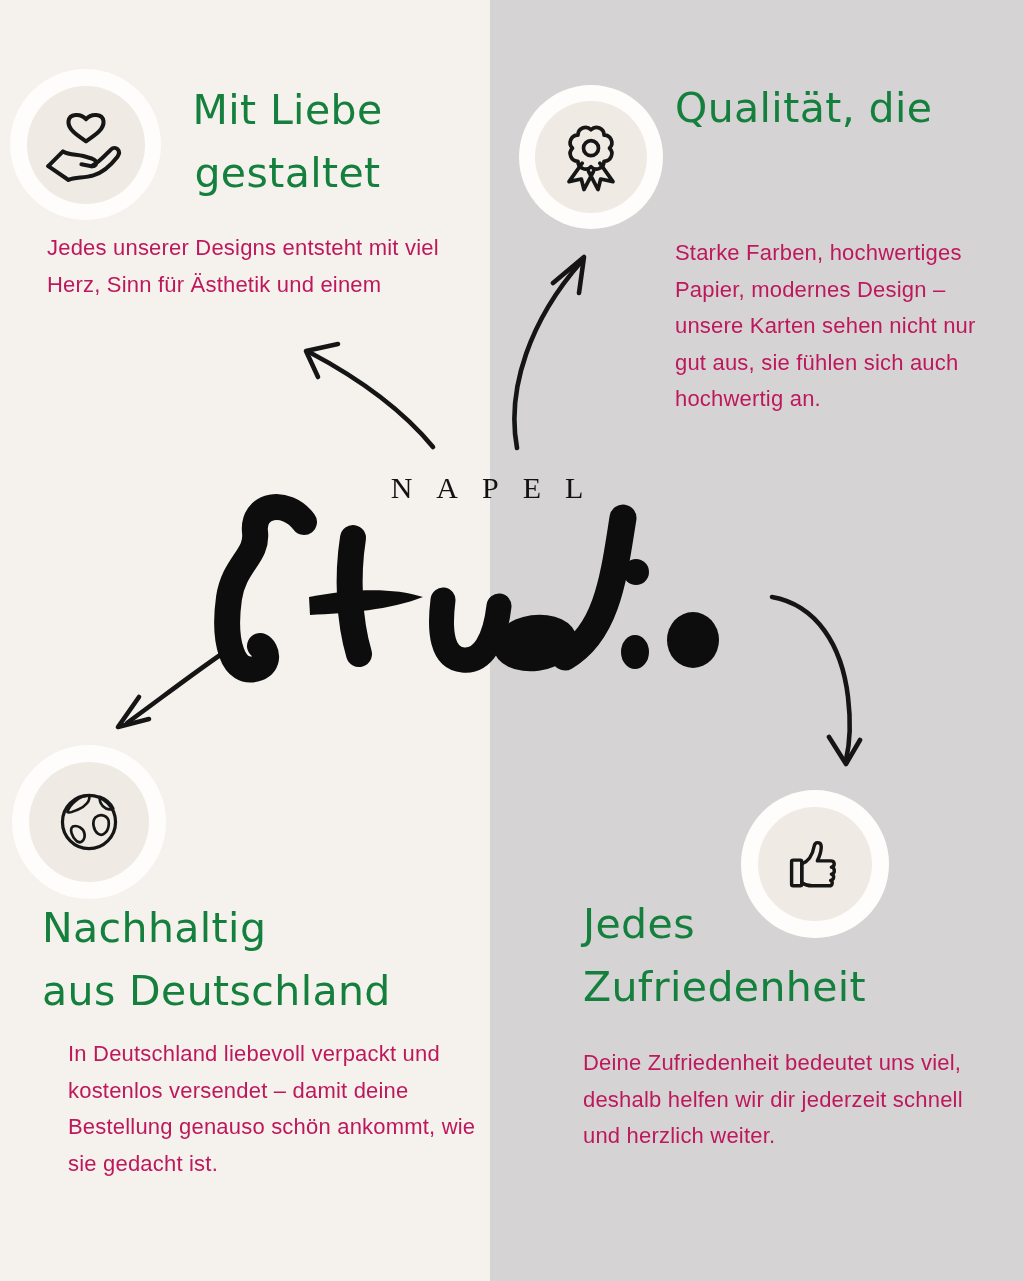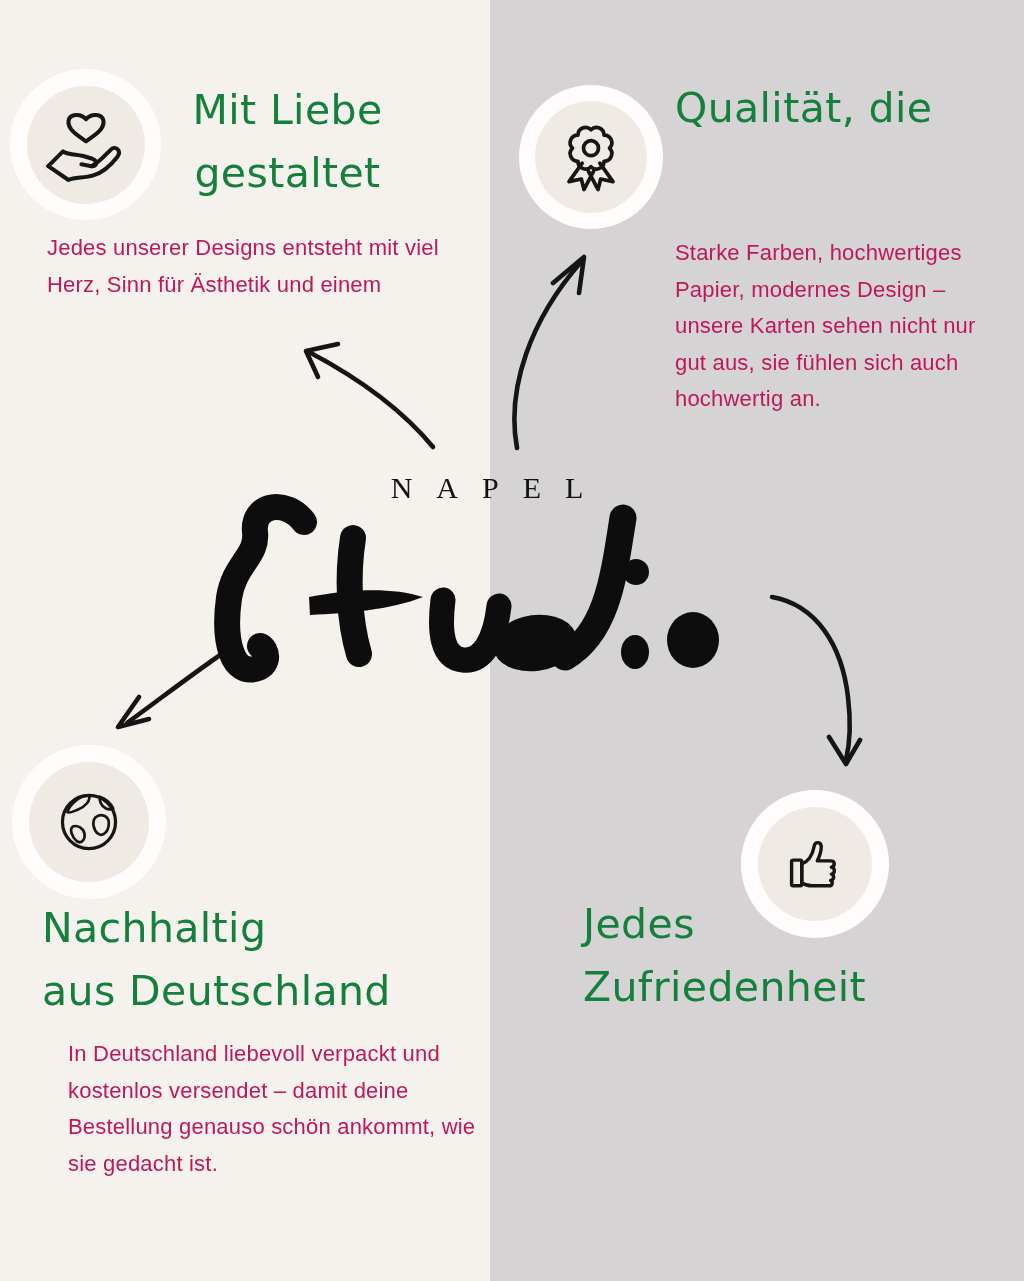--- a/index.html
+++ b/index.html
@@ -160,14 +160,19 @@
       <svg class="icon" width="78" height="78" viewBox="0 0 100 100">
         <rect stroke-width="4.4" x="20" y="45" width="13" height="33" rx="2"></rect>
         <path stroke-width="4.4" d="M 33,50 C 41,47 47,38 49,27 C 50,21 58,21 58,28 C 58,34 56,40 53,46 L 70,46 C 76,46 76,53 71,54 C 76,55 76,62 71,63 C 75,64 75,70 70,71 C 73,72 73,78 68,78 L 46,78 C 41,78 36,76 33,74 Z"></path>
       </svg>
     </div>
   </div>
   <div class="heading heading-satisfaction">
     <div>Jedes</div>
     <div>Zufriedenheit</div>
   </div>
+  <div class="body-text body-satisfaction">
+    <div>Deine Zufriedenheit bedeutet uns viel,</div>
+    <div>deshalb helfen wir dir jederzeit schnell</div>
+    <div>und herzlich weiter.</div>
+  </div>
 
 </div>
 
 </body></html>

